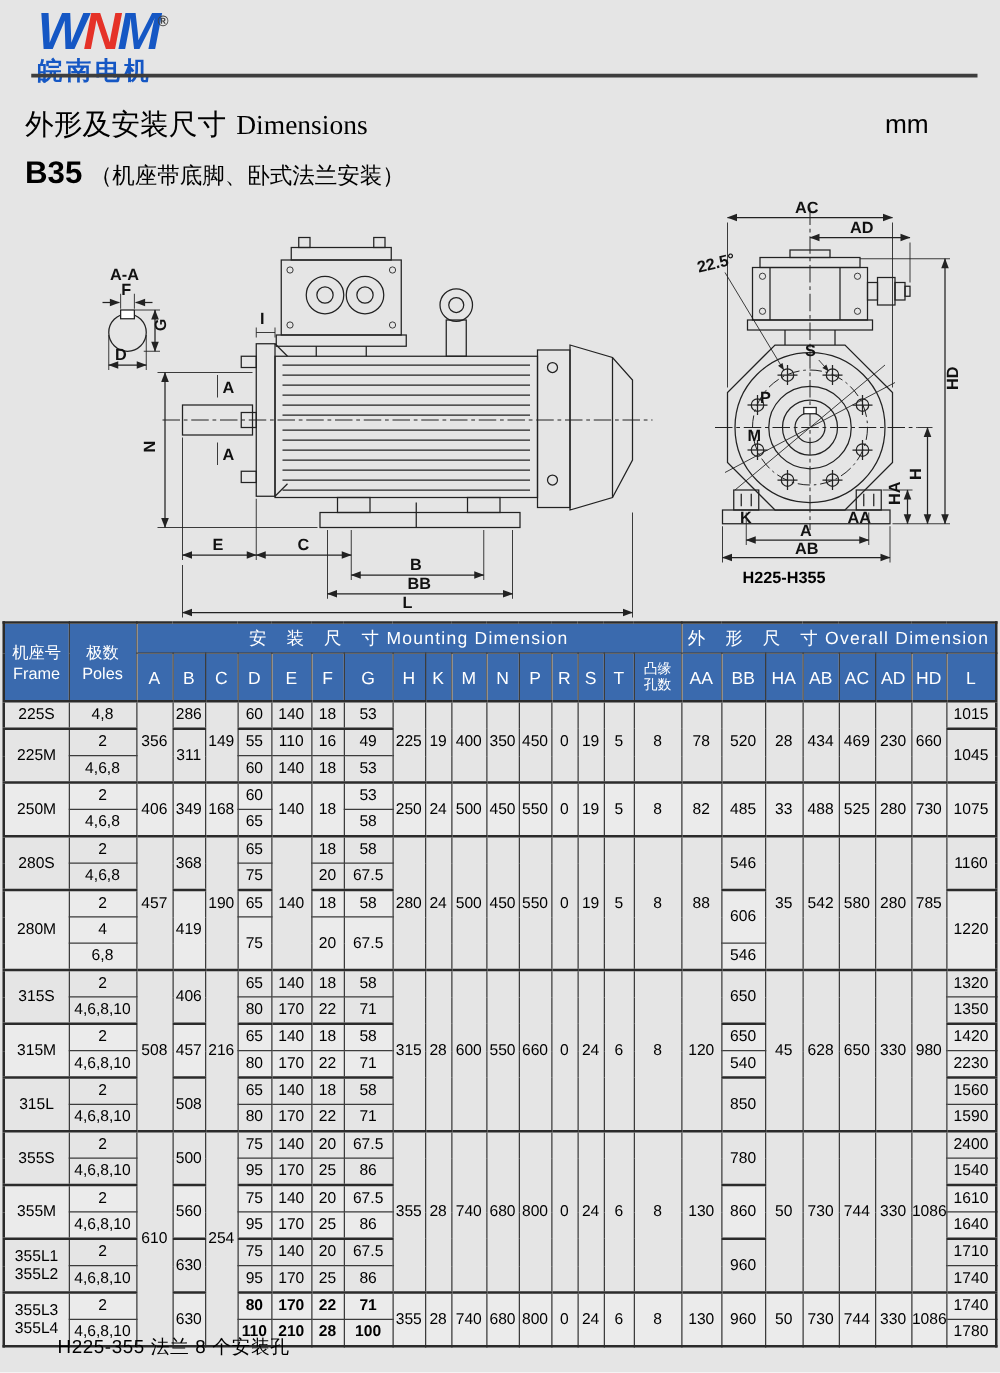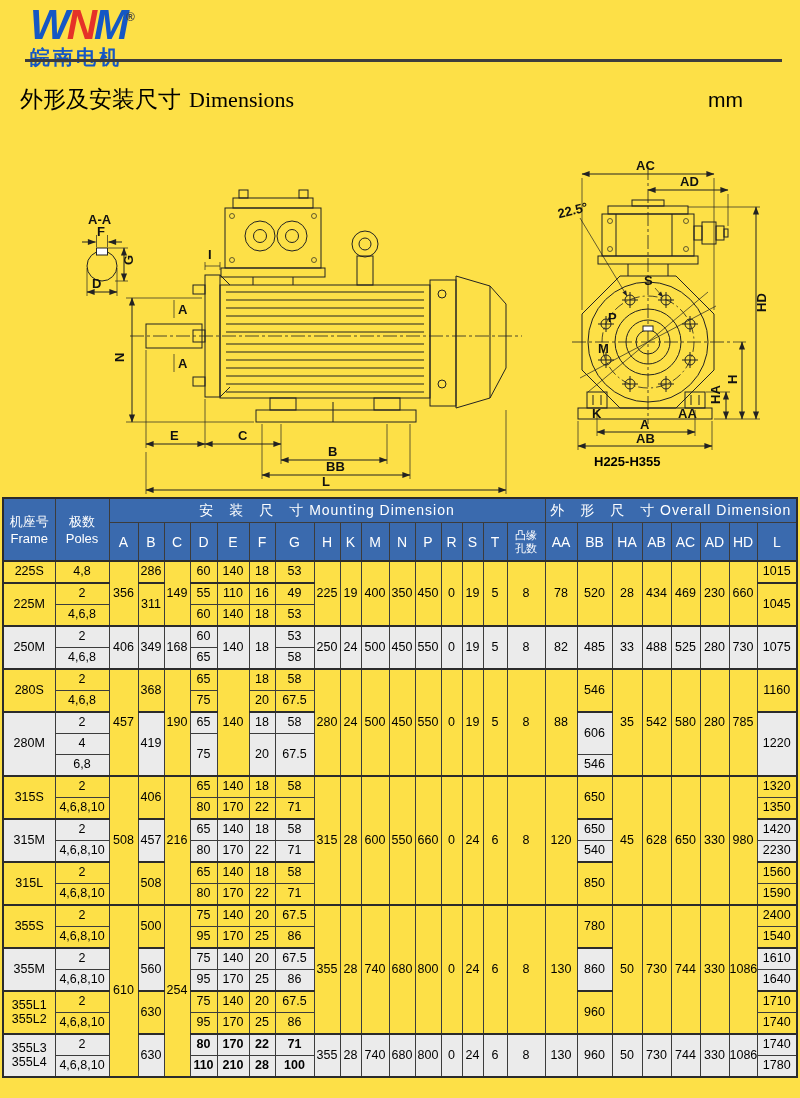--- a/index.html
+++ b/index.html
@@ -1,16 +1,16 @@
 <!DOCTYPE html>
 <html><head>
 <meta charset="utf-8">
 <style>
   html,body{margin:0;padding:0;background:#fff;}
-  .page{position:relative;width:800px;height:1098px;background:#fde047;overflow:hidden;
+  .page{position:relative;width:800px;height:1098px;background:#e5e5e5;overflow:hidden;
         font-family:"Liberation Sans",sans-serif;color:#000;}
   
   .logo{position:absolute;left:30px;top:4px;line-height:1;}
   .logo-letters{font-style:italic;font-weight:bold;font-size:42px;letter-spacing:-3px;
                 font-family:"Liberation Sans",sans-serif;}
   .lw,.lm{color:#1557c4;} .ln{color:#e53228;}
   .reg{font-size:12px;color:#444;font-style:normal;vertical-align:18px;letter-spacing:0;}
   .logo-name{color:#1557c4;font-weight:bold;font-size:20px;letter-spacing:3px;margin-top:1px;}
   .rule{position:absolute;left:25px;top:59px;width:757px;height:3px;background:#3d3d3d;}
   .title-row{position:absolute;left:20px;top:84px;font-family:"Liberation Serif",serif;font-size:23px;}
@@ -54,20 +54,23 @@
   <div class="logo">
     <div class="logo-letters"><span class="lw">W</span><span class="ln">N</span><span class="lm">M</span><span class="reg">®</span></div>
     <div class="logo-name">皖南电机</div>
   </div>
   <div class="rule"></div>
 
   <div class="title-row">
     <span>外形及安装尺寸</span><span class="title-en">Dimensions</span>
   </div>
   <div class="unit">mm</div>
+  <div class="b35-row">
+    <span class="b35">B35</span><span class="b35-note">（机座带底脚、卧式法兰安装）</span>
+  </div>
 
   <svg class="dwg" style="left:72px;top:178px" width="465" height="320" viewBox="0 0 465 320">
     <defs>
       <marker id="ar" viewBox="0 0 10 10" refX="9.5" refY="5" markerWidth="10" markerHeight="8" orient="auto-start-reverse">
           <path class="mk" d="M0,1.2 L10,5 L0,8.8 z"></path>
         </marker>
       <pattern id="hx" width="4" height="4" patternTransform="rotate(45)" patternUnits="userSpaceOnUse">
         <line x1="0" y1="0" x2="0" y2="4" stroke="#444" stroke-width="1.2"></line>
       </pattern>
     </defs>
@@ -689,13 +692,14 @@
           <td class="sh ">4,6,8,10</td>
           <td class="sh b">110</td>
           <td class="sh b">210</td>
           <td class="sh b">28</td>
           <td class="sh b">100</td>
           <td class="sh ">1780</td>
         </tr>
       </tbody>
     </table>
 
+  <div class="footnote">H225-355  法兰 8 个安装孔</div>
 </div>
 
 </body></html>

